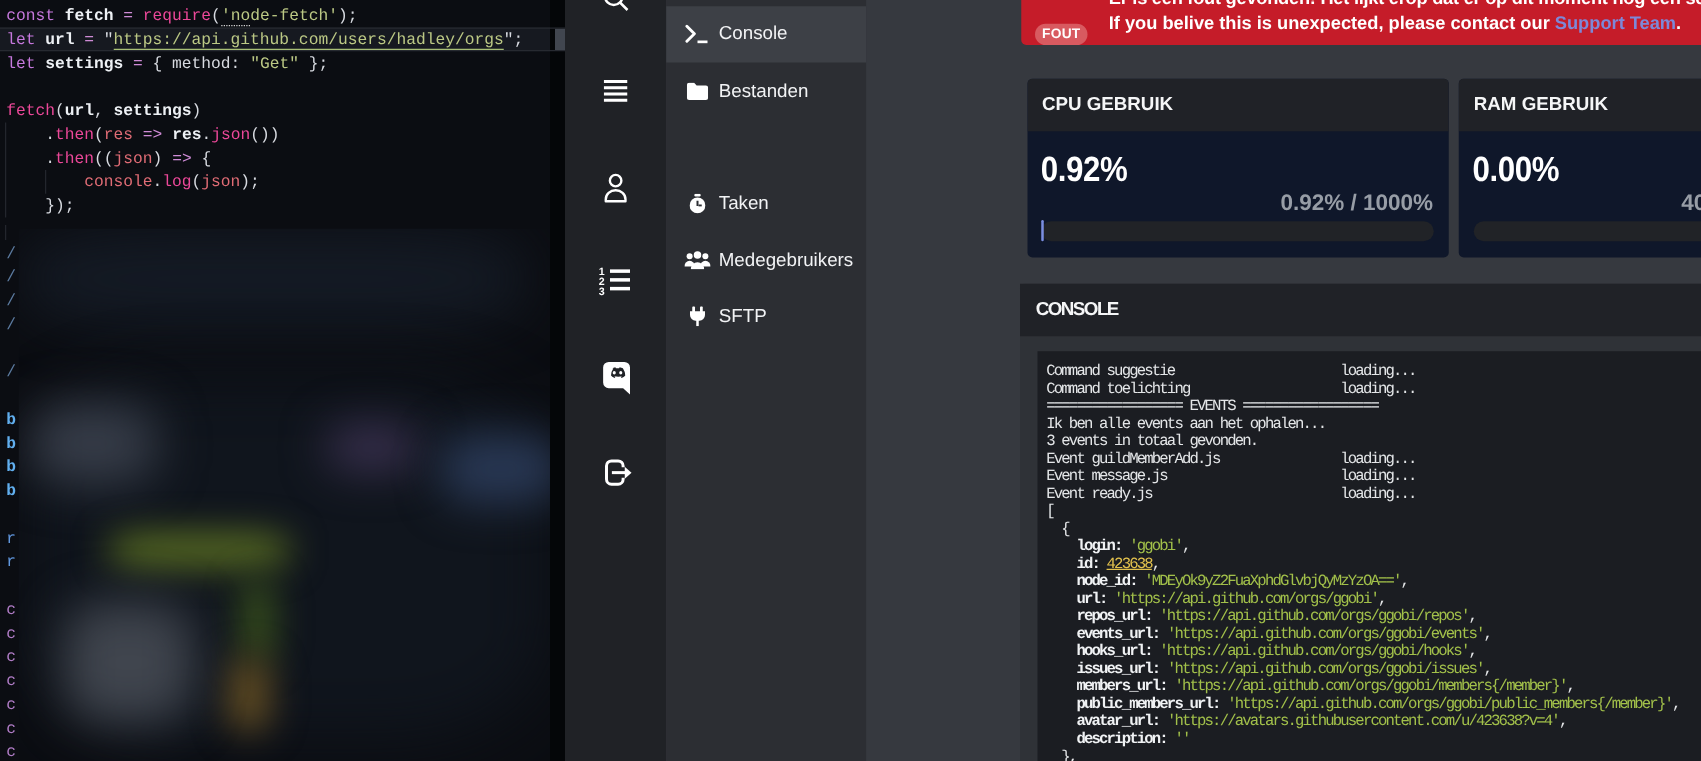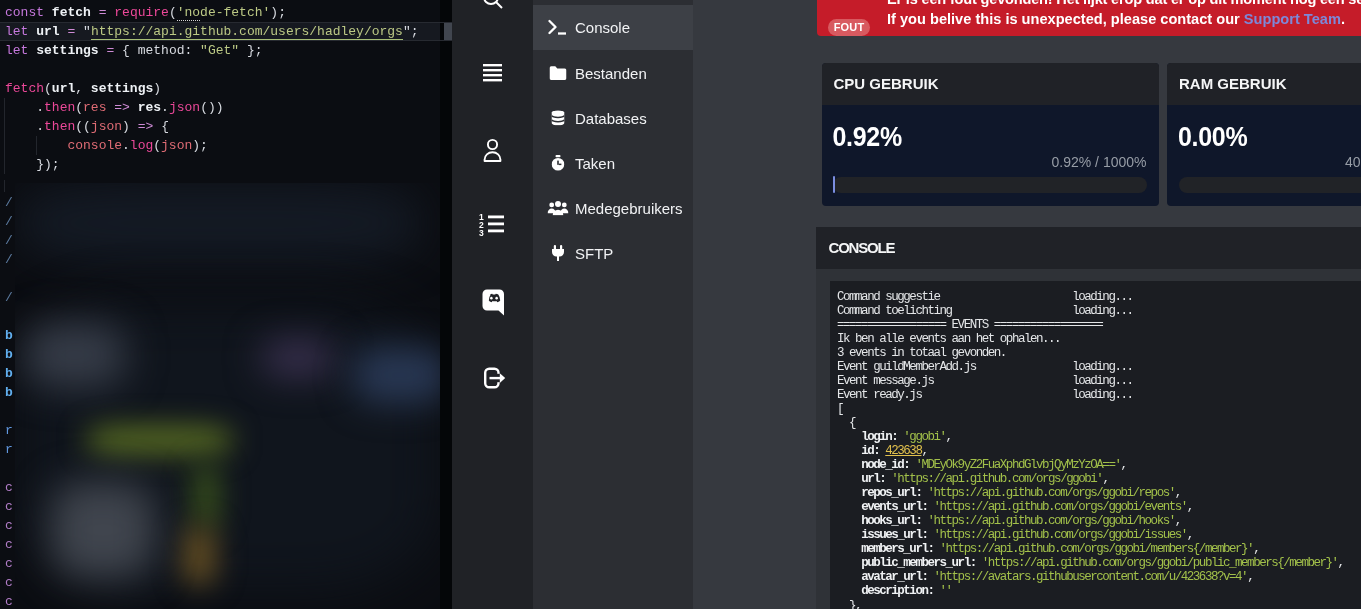--- a/index.html
+++ b/index.html
@@ -42,21 +42,21 @@
 #main{position:absolute;left:693px;top:0;width:668px;height:609px;background:#36393f;overflow:hidden;}
 #banner{position:absolute;left:124px;top:-22px;width:700px;height:58px;background:#c51c29;border-radius:4px;}
 #pill{position:absolute;left:11px;top:41px;width:42px;height:17px;background:#d85a60;border-radius:9px;
  color:#fff;font-size:11px;font-weight:bold;text-align:center;line-height:17px;letter-spacing:.2px;}
 #btext{position:absolute;left:70px;top:11px;color:#fff;font-weight:bold;font-size:14.6px;line-height:20px;white-space:nowrap;}
 #btext a{color:#7d88d8;text-decoration:none;}
 .card{position:absolute;top:63px;width:337px;height:143px;background:#0f172a;border-radius:4px;overflow:hidden;}
 .chead{position:absolute;left:0;top:0;width:100%;height:42px;background:#202227;color:#f5f6f7;
  font-weight:bold;font-size:15px;line-height:42px;text-indent:12px;}
 .cval{position:absolute;left:11px;top:59.5px;font-size:25px;font-weight:bold;color:#fff;line-height:31px;letter-spacing:-0.3px;transform:scaleY(1.12);transform-origin:50% 100%;}
-.csub{position:absolute;top:90px;font-size:14px;font-weight:normal;color:#979da6;line-height:18px;white-space:nowrap;}
+.csub{position:absolute;top:90px;font-size:18px;font-weight:bold;color:#979da6;line-height:18px;white-space:nowrap;}
 .cbar{position:absolute;left:11.5px;top:113.5px;width:314px;height:16px;background:#212327;border-radius:8px;}
 .cfill{position:absolute;left:0px;top:-0.5px;width:2px;height:17px;background:#7b8ee0;border-radius:1px;}
 #concard{position:absolute;left:123px;top:227px;width:745px;height:420px;background:#2f3237;border-radius:4px;}
 #conhead{position:absolute;left:0;top:0;width:100%;height:42px;background:#202227;color:#f5f6f7;
  font-weight:bold;font-size:15px;line-height:42px;text-indent:12.5px;letter-spacing:-1.2px;}
 #term{position:absolute;left:13.5px;top:53.5px;width:760px;height:400px;background:#1b1d22;}
 #term pre{margin:0;padding:9px 0 0 7.5px;font-family:"Liberation Mono",monospace;
  font-size:12.5px;letter-spacing:-1.47px;line-height:14.05px;color:#e4e6e8;}
 .cg{color:#a2c04a;}
 .cy{color:#e2c14d;text-decoration:underline;}
@@ -162,29 +162,20 @@
     <line x1="10" y1="14.5" x2="18" y2="14.5"></line>
   </svg>
   <span class="txt">Console</span>
 </div>
 <div class="nitem" style="top:51px;">
   <svg width="17" height="14" viewBox="0 0 17 14">
           <path fill="#fff" d="M0,2 a1.8,1.8 0 0 1 1.8,-1.8 h4 l2,2.2 h7.4 a1.8,1.8 0 0 1 1.8,1.8 v8 a1.8,1.8 0 0 1 -1.8,1.8 h-13.4 a1.8,1.8 0 0 1 -1.8,-1.8 Z"></path>
         </svg>
   <span class="txt">Bestanden</span>
 </div>
-<div class="nitem" style="top:96px;">
-  <svg width="13" height="15" viewBox="0 0 13 15">
-    <path fill="#fff" d="M0,2.2 A6.5,2.2 0 0 1 13,2.2 V12.6 A6.5,2.2 0 0 1 0,12.6 Z"></path>
-    <ellipse cx="6.5" cy="2.2" rx="6.5" ry="2.2" fill="#fff"></ellipse>
-    <path d="M0.2,5.2 a6.4,2.1 0 0 0 12.6,0" stroke="#2c2e33" stroke-width="1.5" fill="none"></path>
-    <path d="M0.2,9.4 a6.4,2.1 0 0 0 12.6,0" stroke="#2c2e33" stroke-width="1.5" fill="none"></path>
-  </svg>
-  <span class="txt">Databases</span>
-</div>
 <div class="nitem" style="top:141px;">
   <svg width="13" height="16" viewBox="0 0 13 16" fill="#fff">
     <rect x="4" y="0" width="5" height="2.2" rx="1"></rect>
     <circle cx="6.5" cy="9.3" r="6.3"></circle>
     <rect x="5.7" y="5.6" width="1.6" height="4.2" fill="#2c2e33"></rect>
           <rect x="7.3" y="8.6" width="2.6" height="1.5" fill="#2c2e33"></rect>
   </svg>
   <span class="txt">Taken</span>
 </div>
 <div class="nitem" style="top:186px;">

